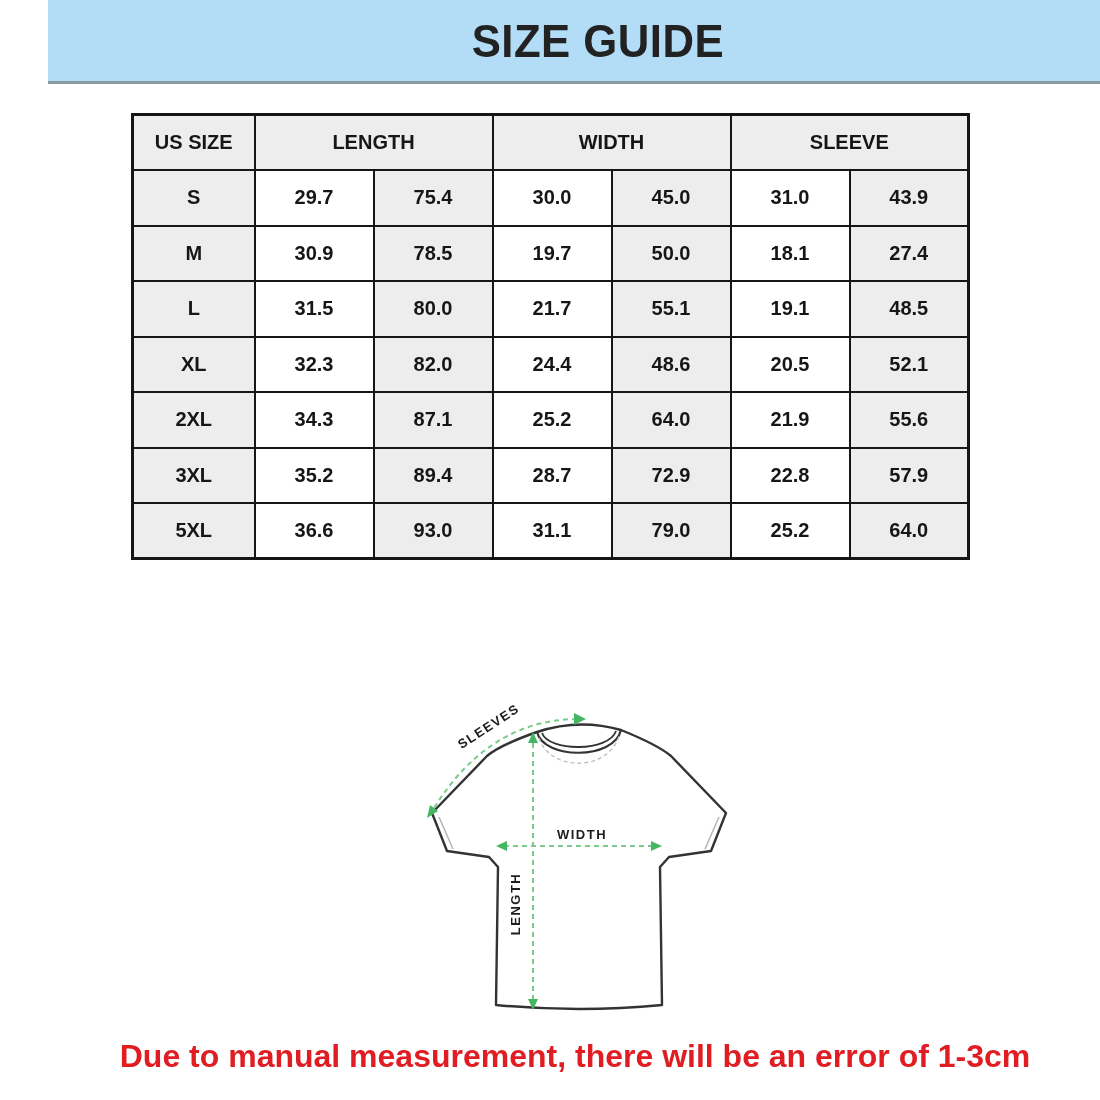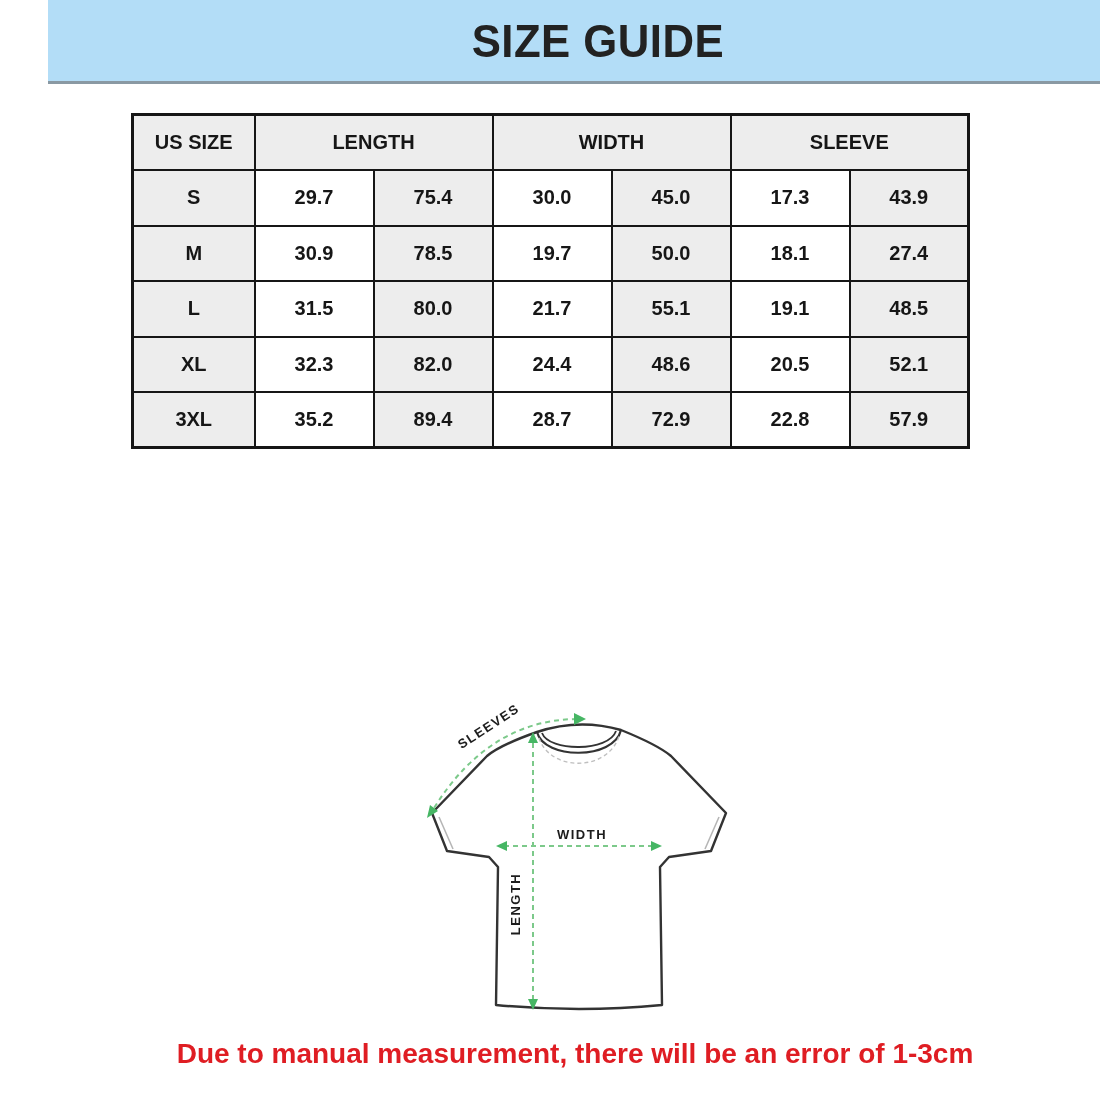--- a/index.html
+++ b/index.html
@@ -38,21 +38,21 @@
   .shirt-wrap svg { width: 100%; height: 100%; display: block; }
   .diagram-label {
     font-family: "Liberation Sans", sans-serif;
     font-size: 13px; font-weight: bold; fill: #1d1d1d; letter-spacing: 1.5px;
   }
 
   
   .note {
     position: absolute; left: 50px; top: 1038px; width: 1050px;
     text-align: center;
-    font-size: 28px; font-weight: bold; color: #df1d23;
+    font-size: 32px; font-weight: bold; color: #df1d23;
   }
 </style>
 </head>
 <body>
 
 <div class="banner">
   <h1>SIZE GUIDE</h1>
 </div>
 
 <div class="table-wrap">
@@ -72,21 +72,21 @@
         <td class="g" colspan="2">LENGTH</td>
         <td class="g" colspan="2">WIDTH</td>
         <td class="g" colspan="2">SLEEVE</td>
       </tr>
       <tr>
         <td class="g">S</td>
         <td>29.7</td>
         <td class="g">75.4</td>
         <td>30.0</td>
         <td class="g">45.0</td>
-        <td>17.3</td>
+        <td>31.0</td>
         <td class="g">43.9</td>
       </tr>
       <tr>
         <td class="g">M</td>
         <td>30.9</td>
         <td class="g">78.5</td>
         <td>19.7</td>
         <td class="g">50.0</td>
         <td>18.1</td>
         <td class="g">27.4</td>
@@ -103,27 +103,45 @@
       <tr>
         <td class="g">XL</td>
         <td>32.3</td>
         <td class="g">82.0</td>
         <td>24.4</td>
         <td class="g">48.6</td>
         <td>20.5</td>
         <td class="g">52.1</td>
       </tr>
       <tr>
+        <td class="g">2XL</td>
+        <td>34.3</td>
+        <td class="g">87.1</td>
+        <td>25.2</td>
+        <td class="g">64.0</td>
+        <td>21.9</td>
+        <td class="g">55.6</td>
+      </tr>
+      <tr>
         <td class="g">3XL</td>
         <td>35.2</td>
         <td class="g">89.4</td>
         <td>28.7</td>
         <td class="g">72.9</td>
         <td>22.8</td>
         <td class="g">57.9</td>
+      </tr>
+      <tr>
+        <td class="g">5XL</td>
+        <td>36.6</td>
+        <td class="g">93.0</td>
+        <td>31.1</td>
+        <td class="g">79.0</td>
+        <td>25.2</td>
+        <td class="g">64.0</td>
       </tr>
     </tbody>
   </table>
 </div>
 
 <div class="shirt-wrap">
   <svg viewBox="0 0 360 340">
 
     <path d="M 147,42 Q 110,55 97,66 L 42,123 L 57,161 L 99,167 L 108,177 L 106,315
          Q 189,323 272,315 L 270,177 L 279,167 L 321,161 L 336,123 L 281,66

